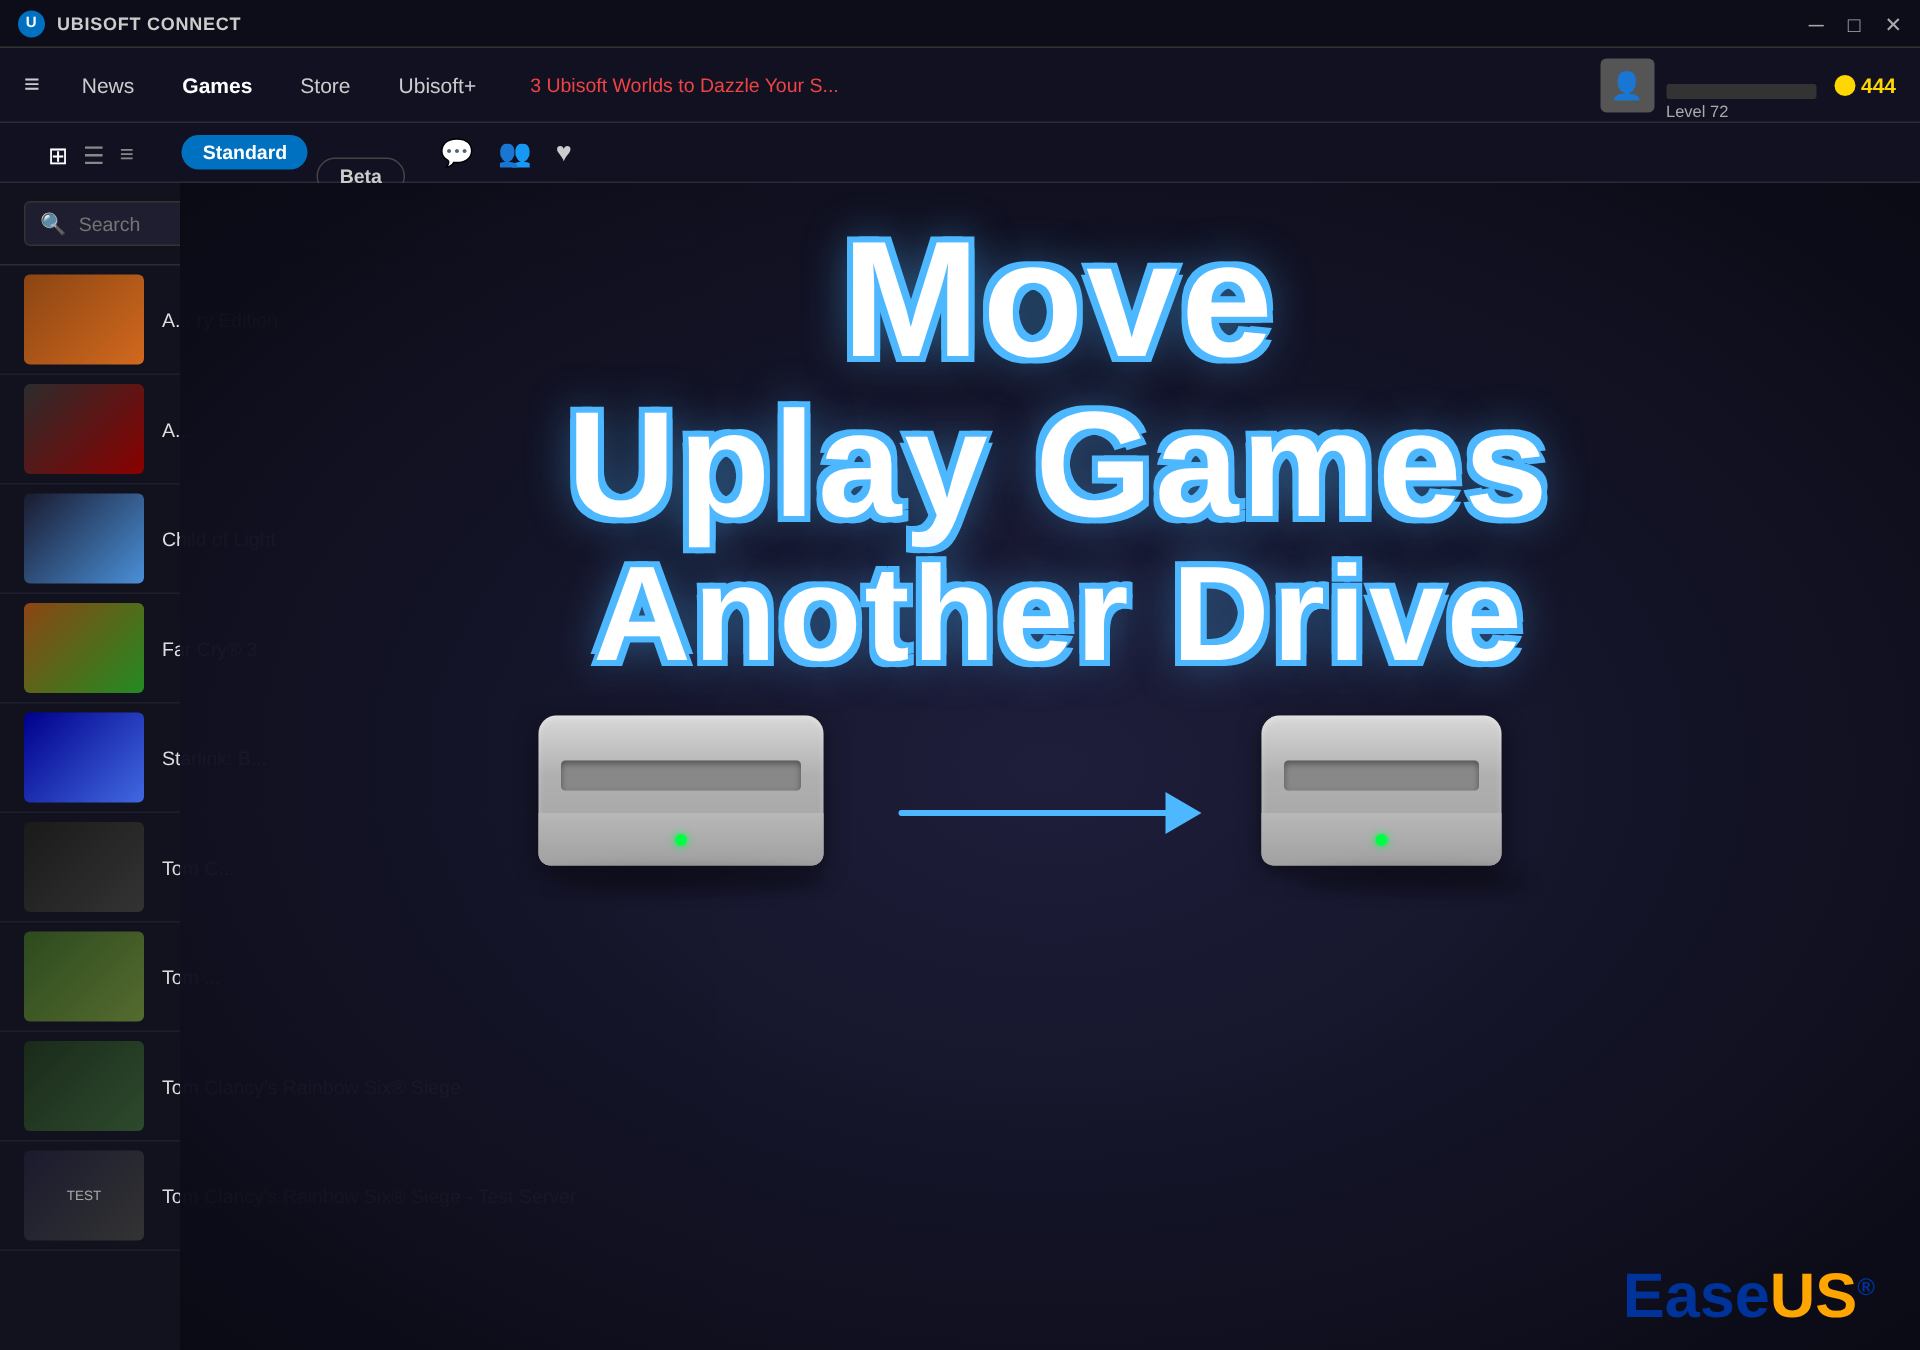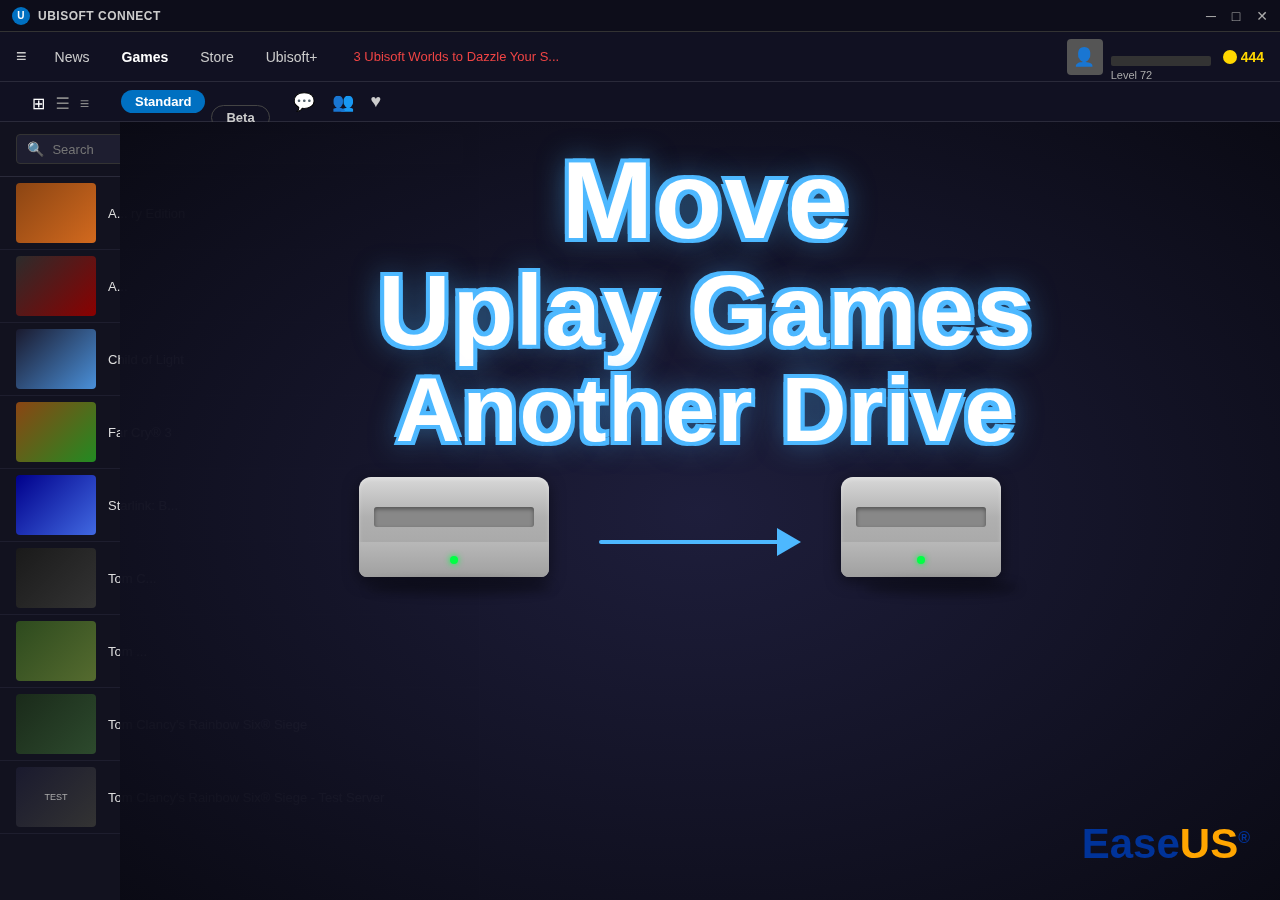--- a/index.html
+++ b/index.html
@@ -429,21 +429,21 @@
       height: 0;
       border-top: 14px solid transparent;
       border-bottom: 14px solid transparent;
       border-left: 24px solid #4db8ff;
       margin-left: -2px;
     }
 
     
     .easeus-brand {
       position: absolute;
-      bottom: 32px;
+      bottom: 12px;
       right: 30px;
       font-size: 42px;
       font-weight: 900;
     }
     .ease-text {
       color: #003399;
     }
     .us-text {
       color: #FFA500;
     }

